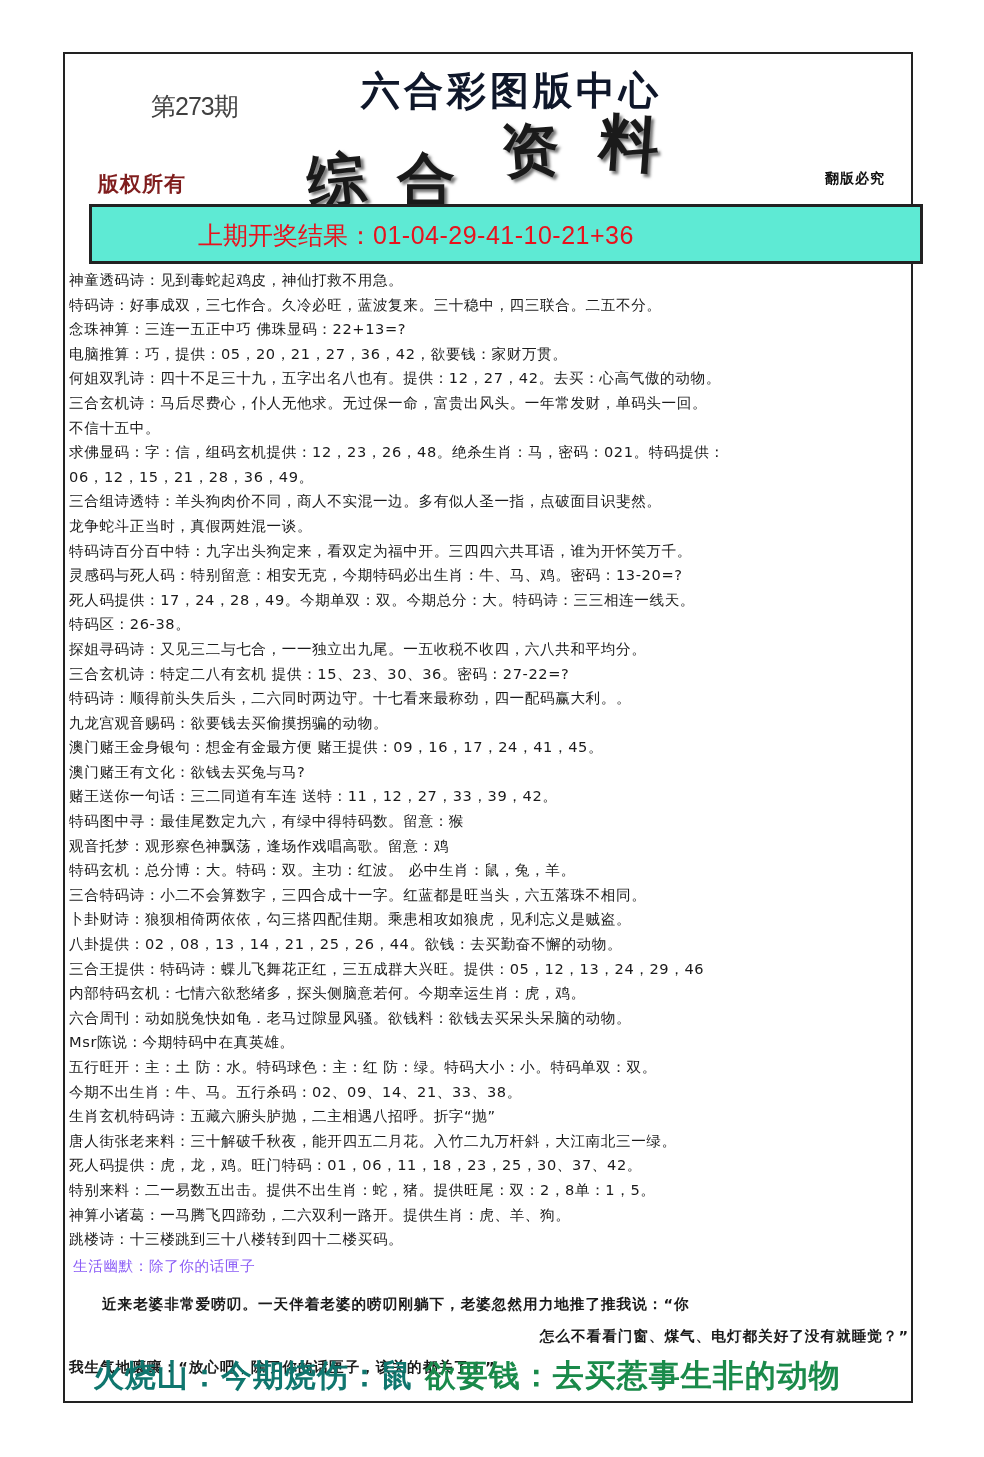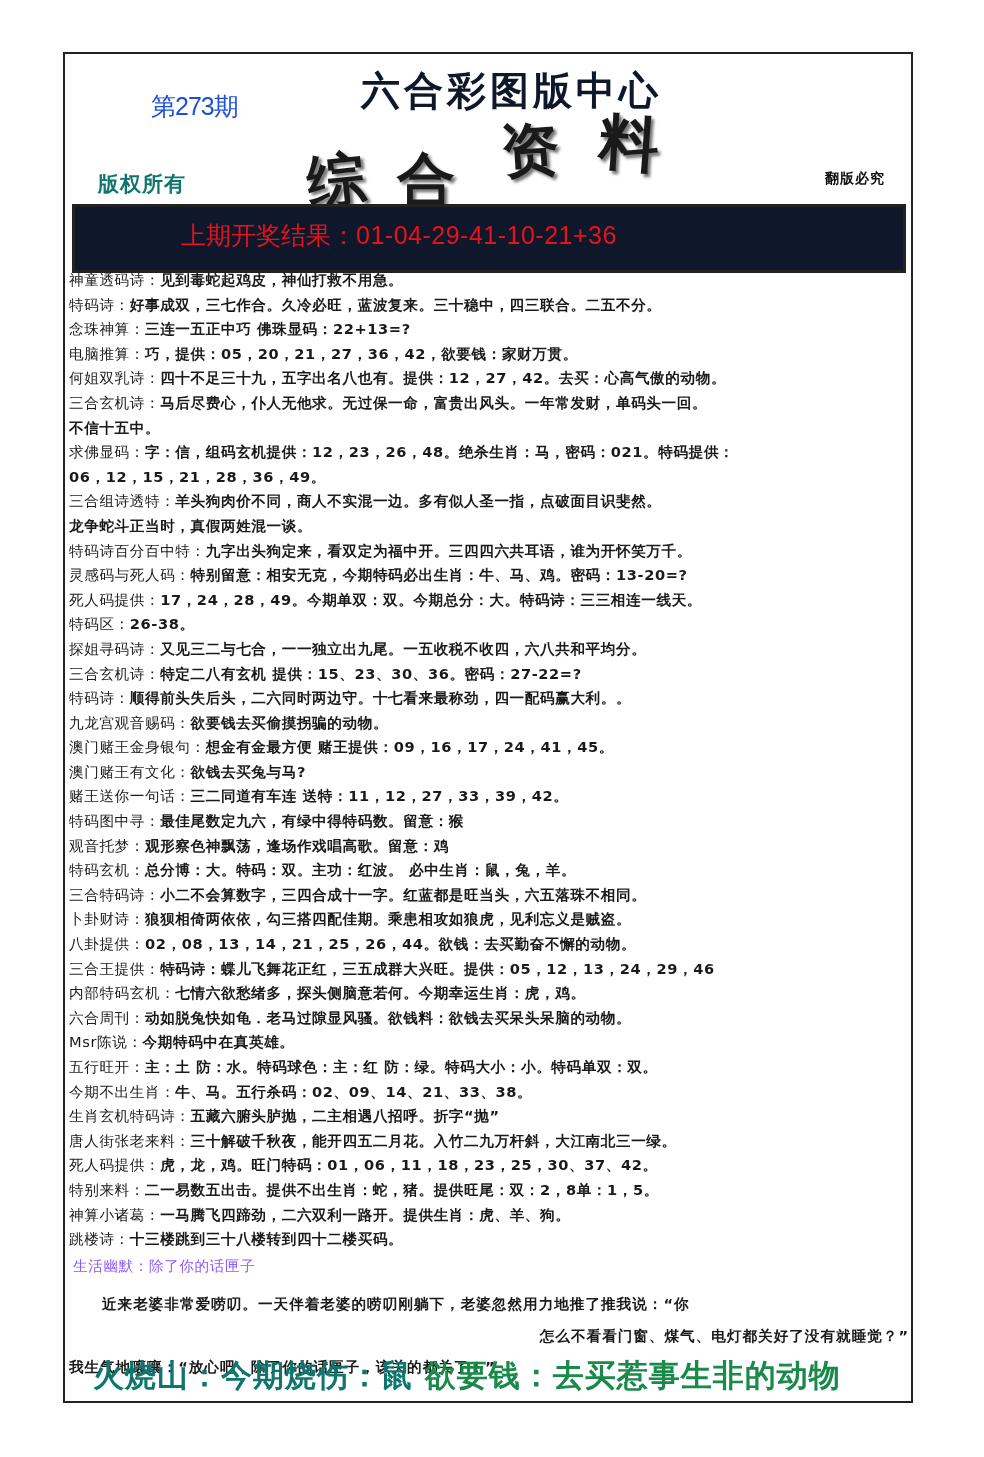--- a/index.html
+++ b/index.html
@@ -25,21 +25,21 @@
       box-sizing: border-box;
       background: #fff;
     }
     .issue {
       position: absolute;
       left: 86px;
       top: 36px;
       font-family: "Liberation Sans", sans-serif;
       font-size: 25px;
       letter-spacing: -1px;
-      color: #1d4ed8;
+      color: #404040;
     }
     .center-title {
       position: absolute;
       left: 296px;
       top: 10px;
       font-family: "DejaVu Serif", serif;
       font-weight: bold;
       font-size: 39px;
       letter-spacing: 4px;
       color: #0f172a;
@@ -63,41 +63,41 @@
     .big-title .c3 { left: 196px; top: -8px; font-size: 58px; transform: rotate(-4deg); }
     .big-title .c4 { left: 294px; top: -16px; font-size: 60px; transform: rotate(4deg); }
     .copyright-left {
       position: absolute;
       left: 33px;
       top: 116px;
       font-family: "DejaVu Serif", serif;
       font-weight: bold;
       font-size: 21px;
       letter-spacing: 1px;
-      color: #0f766e;
+      color: #7f1d1d;
     }
     .copyright-right {
       position: absolute;
       right: 26px;
       top: 116px;
       font-family: "DejaVu Serif", serif;
       font-weight: bold;
       font-size: 14px;
       letter-spacing: 1px;
       color: #111;
     }
     .result-box {
       position: absolute;
-      left: 7px;
+      left: 24px;
       top: 150px;
       width: 834px;
-      height: 69px;
+      height: 60px;
       border: 3px solid #222;
       box-sizing: border-box;
-      background: #0f172a;
+      background: #5eead4;
     }
     .result-text {
       position: absolute;
       left: 106px;
       top: 12px;
       font-family: "Liberation Sans", sans-serif;
       font-size: 25px;
       color: #e8121d;
       white-space: nowrap;
     }
@@ -116,21 +116,21 @@
       font-size: 14.6px;
       white-space: nowrap;
       color: #1a1a1a;
       letter-spacing: 0.6px;
     }
     .line .label {
       font-weight: normal;
       margin-top: 24px;
     }
     .line .body {
-      font-weight: bold;
+      font-weight: normal;
     }
     .humor-head {
       margin-top: 2px;
       padding-left: 4px;
       color: #8b5cf6;
       font-weight: normal;
     }
     .story {
       font-size: 14.6px;
       color: #1a1a1a;

